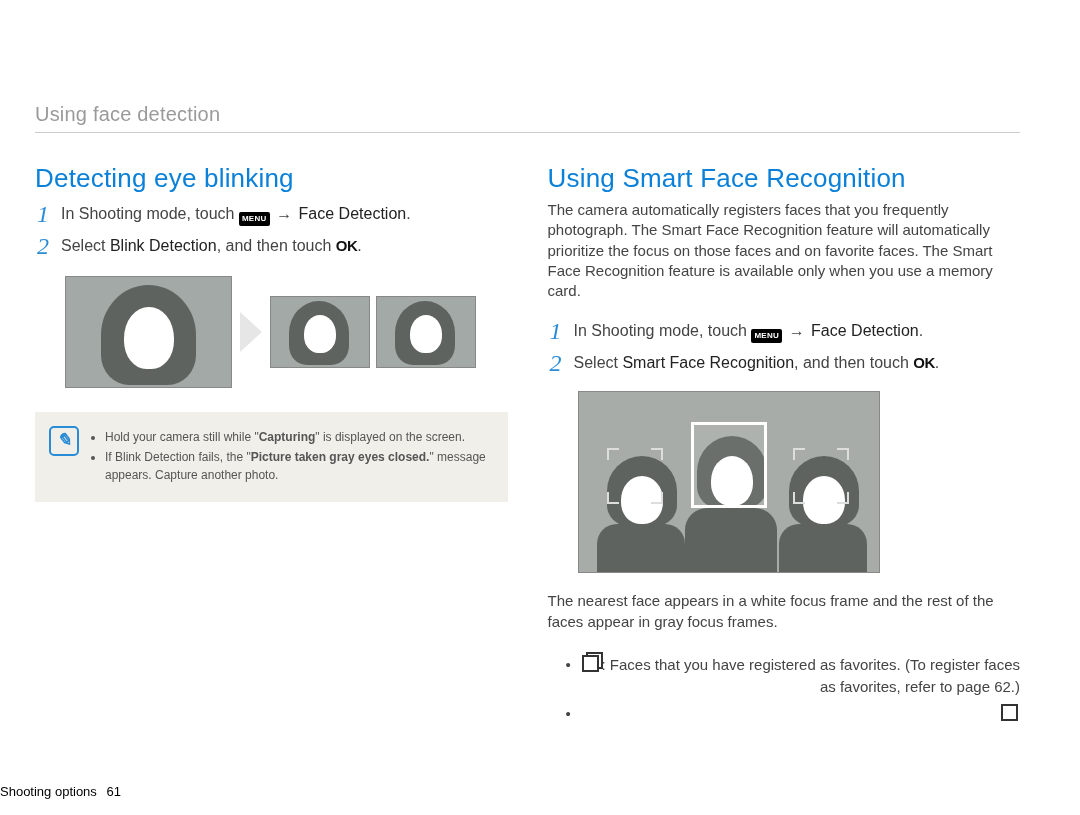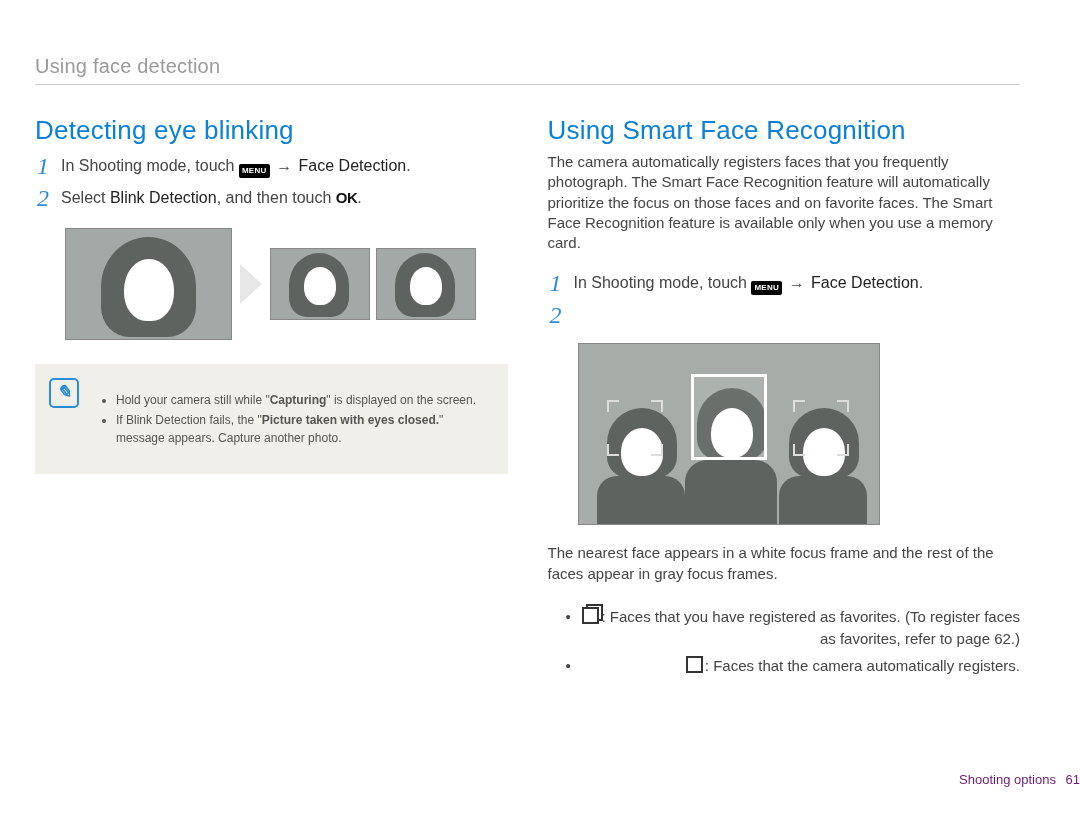--- a/index.html
+++ b/index.html
@@ -21,21 +21,21 @@
   .bc-row {
     display: flex;
     align-items: baseline;
     color: #9a9a9a;
     font-size: 20px;
     font-weight: 300;
     letter-spacing: 0.2px;
     margin-bottom: 6px;
     margin-left: 0px;
   }
-  .bc-row .bc-text { margin-left: 0; }
+  .bc-row .bc-text { margin-left: 0; margin-top: 48px; }
   .hr {
     height: 1px;
     background: #ccc;
     margin: 0 0 30px 0;
     width: 100%;
   }
   .cols {
     display: flex;
     gap: 40px;
   }
@@ -134,21 +134,21 @@
     justify-content: center;
   }
   .note-icon span {
     color: #2a8cd6;
     font-weight: 700;
     font-style: italic;
     font-family: Georgia, serif;
     font-size: 18px;
     transform: translateY(-1px);
   }
-  .note-box ul { margin:11px; padding-left: 14px; }
+  .note-box ul { margin:0; padding-left: 14px; }
   .note-box li { margin-bottom: 2px; }
   
   .smart-img {
     width: 300px;
     height: 180px;
     background: #a7aca9;
     border: 1px solid #888;
     margin: 16px 0 18px 30px;
     position: relative;
     overflow: hidden;
@@ -222,25 +222,25 @@
     position:absolute;
     left: -2px; top: -2px;
     width: 13px; height: 13px;
     border: 2px solid #333;
     background: #fff;
     z-index: 1;
   }
 
   .footer {
     position: absolute;
-    bottom: 28px;
+    bottom: 16px;
     left: 0; right: 0;
-    text-align: right;
+    text-align: left;
     font-size: 13px;
-    color: #701a75;
+    color: #000000;
   }
   .footer .pg { margin-left: 6px; }
   
   .face-shape {
     position:absolute;
     background:#fff;
     border-radius:50% 50% 45% 45%;
   }
   .hair {
     position:absolute;
@@ -304,21 +304,21 @@
 
       <div class="note-box">
         <div class="note-icon">
             <span>✎</span>
           </div>
         <ul>
           <li>
             <span>Hold your camera still while "</span><b>Capturing</b><span>" is displayed on the screen.</span>
           </li>
           <li>
-            <span>If Blink Detection fails, the "</span><b>Picture taken with eyes closed.</b><span>" message appears. Capture another photo.</span>
+            <span>If Blink Detection fails, the "</span><b>Picture taken gray eyes closed.</b><span>" message appears. Capture another photo.</span>
           </li>
         </ul>
       </div>
     </div>
 
     <div class="col">
       <h2 class="sec">Using Smart Face Recognition</h2>
       <p class="body">The camera automatically registers faces that you frequently photograph. The Smart Face Recognition feature will automatically prioritize the focus on those faces and on favorite faces. The Smart Face Recognition feature is available only when you use a memory card.</p>
 
       <div class="step">
@@ -326,20 +326,23 @@
         <div class="step-text">
           <span>In Shooting mode, touch </span>
           <span class="menu-icon">MENU</span>
           <span class="arrow"> → </span>
           <b>Face Detection</b><span>.</span>
         </div>
       </div>
 
       <div class="step">
         <div class="step-num">2</div>
+        <div class="step-text">
+          <span>Select </span><b>Smart Face Recognition</b><span>, and then touch </span><span class="ok-icon">OK</span><span>.</span>
+        </div>
       </div>
 
       <div class="smart-img">
 
         <div class="person" style="left:22px;width:80px;height:140px;">
           <div class="hair" style="left:6px;top:24px;width:70px;height:70px;"></div>
           <div class="face-shape" style="left:20px;top:44px;width:42px;height:48px;"></div>
           <div style="position:absolute;left:-4px;top:92px;width:88px;height:60px;background:#5f6360;border-radius:20px 20px 0 0;"></div>
         </div>
         <div class="person" style="left:112px;width:80px;height:150px;">
@@ -364,21 +367,21 @@
           </div>
       </div>
 
       <p class="body small-gap">The nearest face appears in a white focus frame and the rest of the faces appear in gray focus frames.</p>
 
       <ul class="icon-list">
         <li>
           <span class="sq-icon double"></span><span>: Faces that you have registered as favorites. (To register faces as favorites, refer to page 62.)</span>
         </li>
         <li>
-          <span class="sq-icon"></span><span>: Faces that the camera automatically registers.</span>
+          <span class="sq-icon"></span>
         </li>
       </ul>
     </div>
 
   </div>
 
   <div class="footer">
     <span>Shooting options</span>
     <span class="pg">61</span>
   </div>

